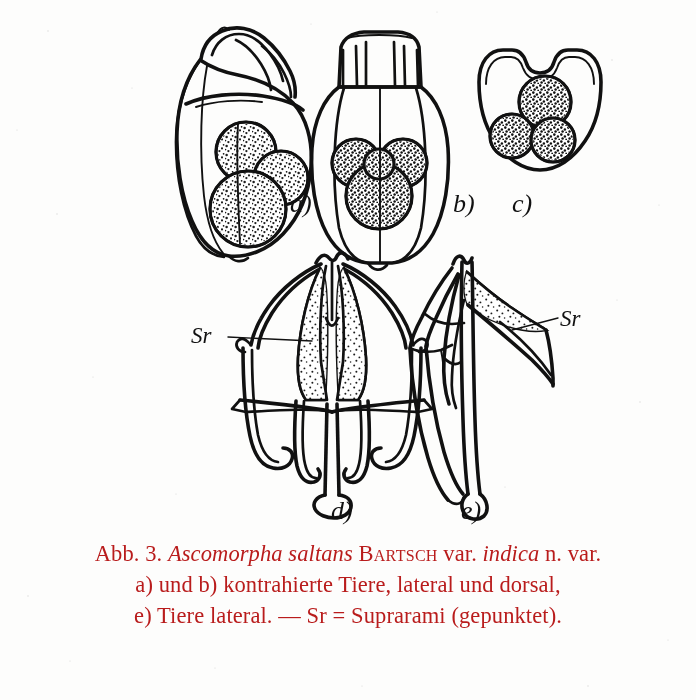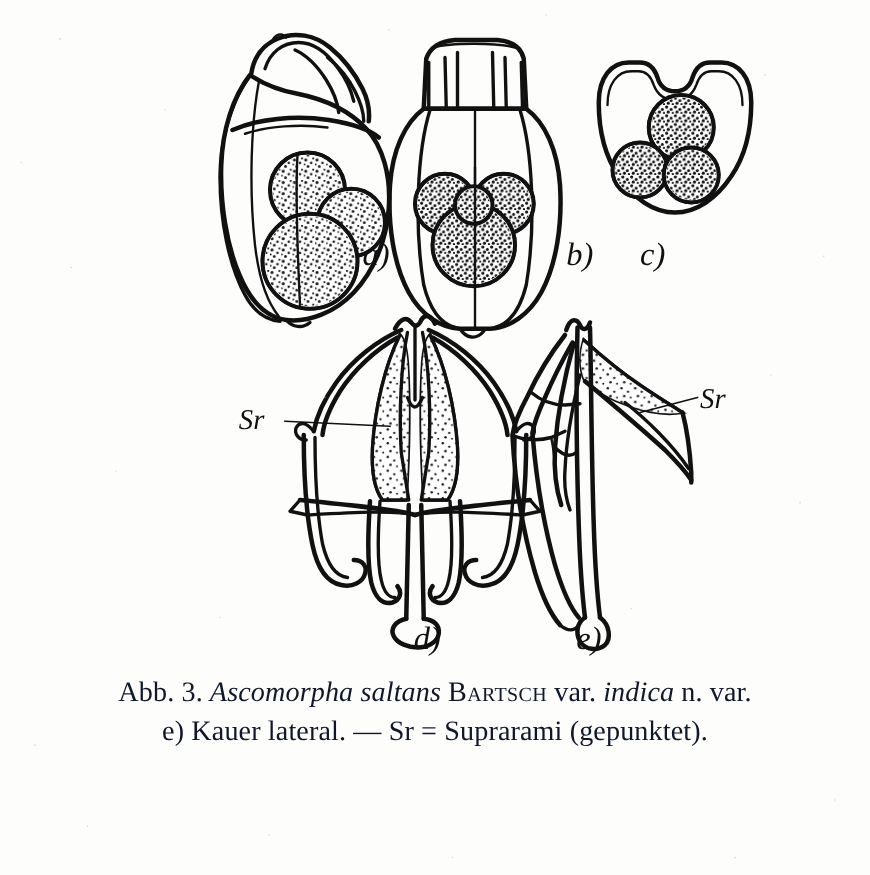--- a/index.html
+++ b/index.html
@@ -37,21 +37,21 @@
     left: 0;
     top: 538px;
     width: 696px;
     text-align: center;
   }
   .caption-line {
     font-family: "Liberation Serif", "DejaVu Serif", serif;
     font-size: 22.5px;
     line-height: 31px;
     letter-spacing: 0.1px;
-    color: #0f172a;
+    color: #b91c1c;
     white-space: nowrap;
   }
   .cap-roman { font-style: normal; }
   .cap-italic { font-style: italic; }
   .cap-smallcaps {
     font-variant: small-caps;
     font-style: normal;
     letter-spacing: 0.3px;
   }
   .sp { letter-spacing: 0; }
@@ -481,21 +481,22 @@
           <path class="ink ink-hair" d="M 512 330 L 558 318"></path>
           <text class="sr-label" x="560" y="326">Sr</text>
         </g>
       </g>
 
     </svg>
   </div>
 
   <div class="caption-block">
     <div class="caption-line"><span class="cap-roman">Abb. 3.</span><span class="sp">&nbsp;</span><span class="cap-italic">Ascomorpha saltans</span><span class="sp">&nbsp;</span><span class="cap-smallcaps">Bartsch</span><span class="sp">&nbsp;</span><span class="cap-roman">var.</span><span class="sp">&nbsp;</span><span class="cap-italic">indica</span><span class="sp">&nbsp;</span><span class="cap-roman">n. var.</span></div>
-    <div class="caption-line">e) Kauer lateral. — Sr = Suprarami (gepunktet).</div>
+    <div class="caption-line">a) und b) kontrahierte Tiere, lateral und dorsal,</div>
+    <div class="caption-line">e) Tiere lateral. — Sr = Suprarami (gepunktet).</div>
   </div>
 
   <svg id="paper-grain" width="696" height="700" viewBox="0 0 696 700" xmlns="http://www.w3.org/2000/svg">
     <g fill="#b9b9b9">
       <circle cx="48" cy="31" r="0.7"></circle>
         <circle cx="132" cy="88" r="0.6"></circle>
       <circle cx="311" cy="24" r="0.6"></circle>
         <circle cx="612" cy="60" r="0.7"></circle>
       <circle cx="659" cy="205" r="0.6"></circle>
         <circle cx="57" cy="214" r="0.7"></circle>

